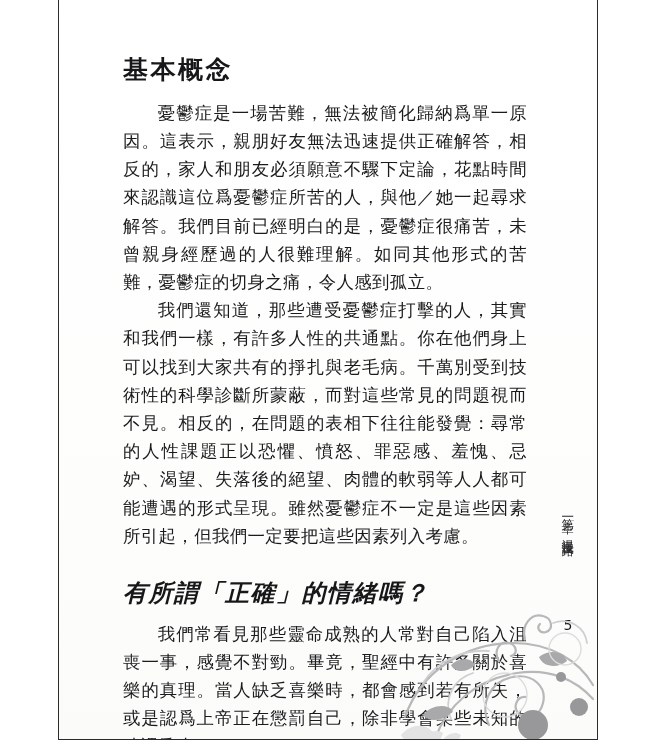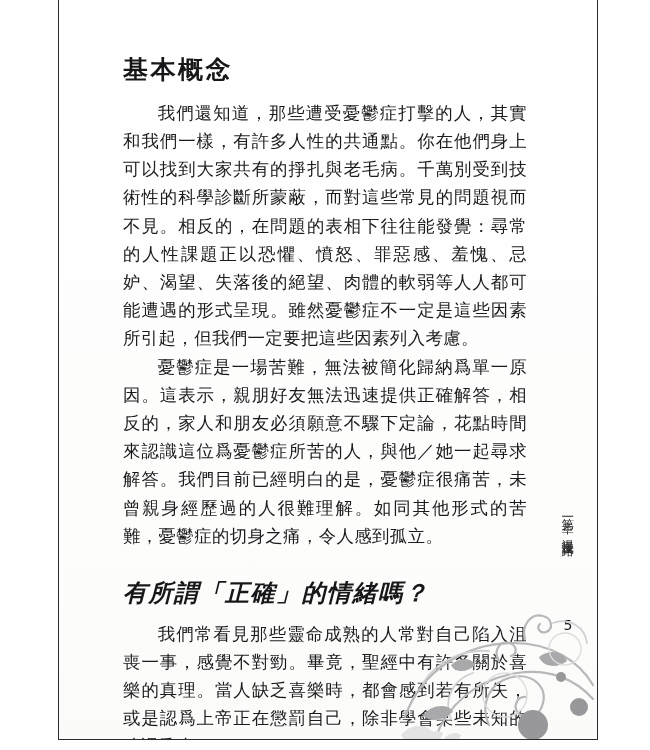--- a/index.html
+++ b/index.html
@@ -140,23 +140,23 @@
 <div id="page-root">
 
   <div id="page-sheet">
 
     <div id="paper-tint"></div>
 
     <div id="text-column">
 
       <h2 class="section-heading" id="heading-basic-concept">基本概念</h2>
 
+      <p class="body-paragraph">憂鬱症是一場苦難，無法被簡化歸納爲單一原因。這表示，親朋好友無法迅速提供正確解答，相反的，家人和朋友必須願意不驟下定論，花點時間來認識這位爲憂鬱症所苦的人，與他／她一起尋求解答。我們目前已經明白的是，憂鬱症很痛苦，未曾親身經歷過的人很難理解。如同其他形式的苦難，憂鬱症的切身之痛，令人感到孤立。</p>
+
       <p class="body-paragraph">我們還知道，那些遭受憂鬱症打擊的人，其實和我們一樣，有許多人性的共通點。你在他們身上可以找到大家共有的掙扎與老毛病。千萬別受到技術性的科學診斷所蒙蔽，而對這些常見的問題視而不見。相反的，在問題的表相下往往能發覺：尋常的人性課題正以恐懼、憤怒、罪惡感、羞愧、忌妒、渴望、失落後的絕望、肉體的軟弱等人人都可能遭遇的形式呈現。雖然憂鬱症不一定是這些因素所引起，但我們一定要把這些因素列入考慮。</p>
-
-      <p class="body-paragraph">憂鬱症是一場苦難，無法被簡化歸納爲單一原因。這表示，親朋好友無法迅速提供正確解答，相反的，家人和朋友必須願意不驟下定論，花點時間來認識這位爲憂鬱症所苦的人，與他／她一起尋求解答。我們目前已經明白的是，憂鬱症很痛苦，未曾親身經歷過的人很難理解。如同其他形式的苦難，憂鬱症的切身之痛，令人感到孤立。</p>
 
       <h2 class="section-heading" id="heading-right-emotion">有所謂「正確」的情緒嗎？</h2>
 
       <p class="body-paragraph">我們常看見那些靈命成熟的人常對自己陷入沮喪一事，感覺不對勁。畢竟，聖經中有許多關於喜樂的真理。當人缺乏喜樂時，都會感到若有所失，或是認爲上帝正在懲罰自己，除非學會某些未知的功課爲止。</p>
 
     </div>
 
     <div id="running-head">
       <div id="running-head-text">第一章 漫漫長路</div>
       <div id="page-number">5</div>

